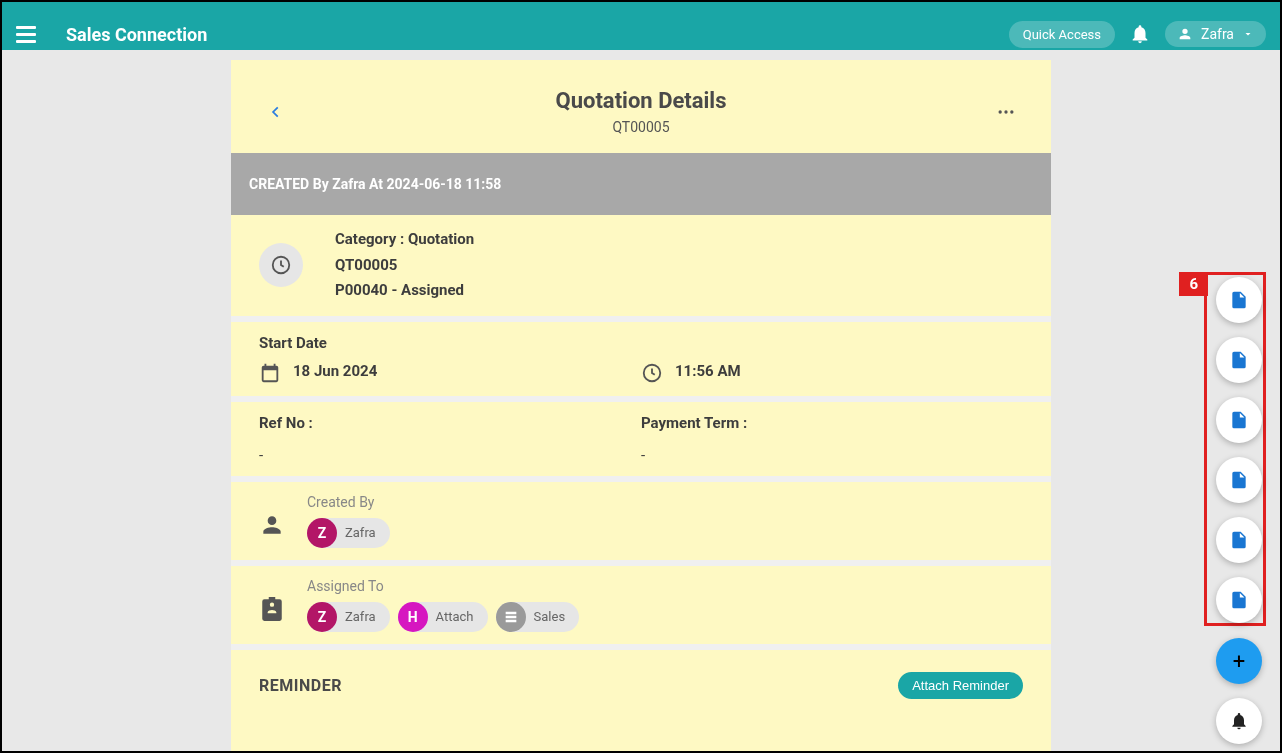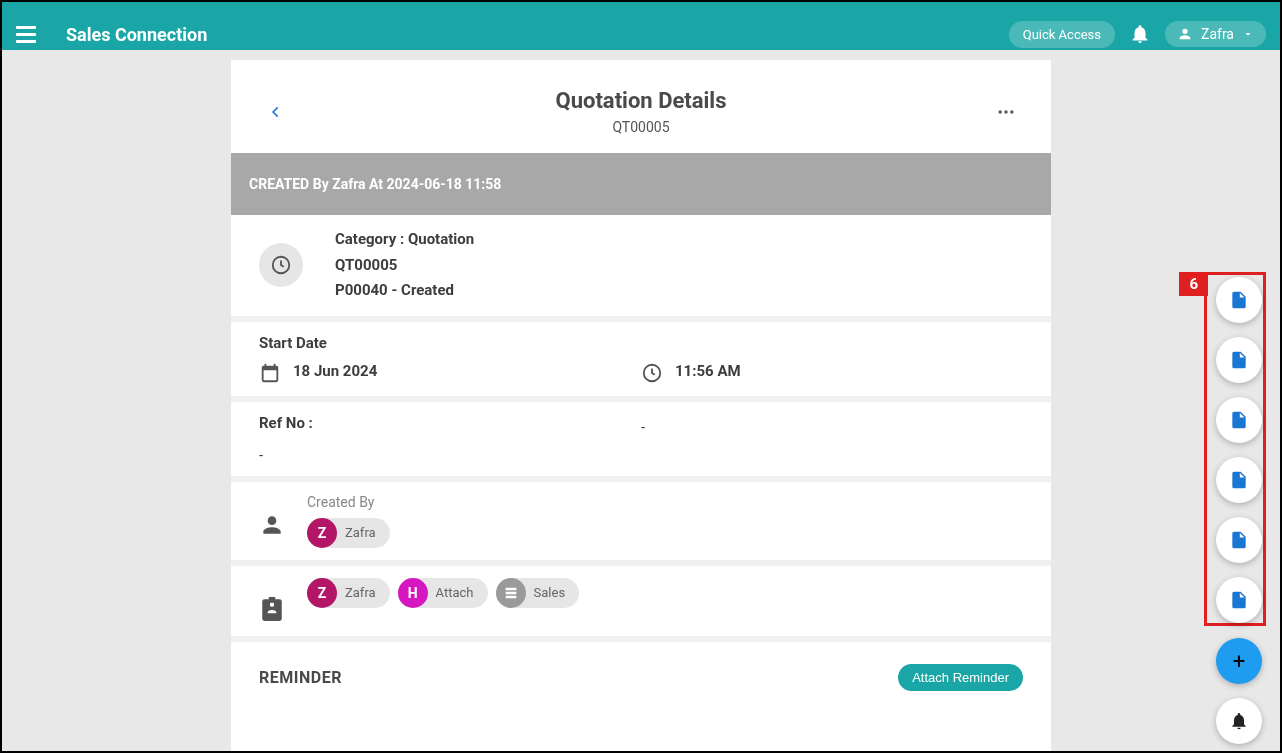--- a/index.html
+++ b/index.html
@@ -13,21 +13,21 @@
   .brand { font-weight:700; font-size:18px; margin-left:26px; }
   .topbar-spacer { flex:1; }
   .quick-access { background: rgba(255,255,255,0.22); padding:6px 14px; border-radius:18px; font-size:13px; color:#fff; cursor:pointer; margin-right:14px; }
   .bell { width:22px; height:22px; margin-right:14px; cursor:pointer; fill:#fff; }
   .user-chip { background: rgba(255,255,255,0.22); padding:5px 12px; border-radius:18px; display:flex; align-items:center; gap:8px; cursor:pointer; font-size:14px; }
   .user-chip svg.person { width:16px; height:16px; fill:#fff; }
   .user-chip svg.chev { width:12px; height:12px; fill:#fff; }
 
   
   .content-wrap { position:absolute; top:48px; left:0; right:0; bottom:0; display:flex; justify-content:center; background:#e8e8e8; }
-  .card { width:820px; background:#ffffff; margin-top:10px; position:relative; }
+  .card { width:820px; background:#fef9c3; margin-top:10px; position:relative; }
 
   .card-header { display:flex; align-items:center; padding:28px 30px 18px 30px; position:relative; }
   .back-btn { width:30px; height:30px; display:flex; align-items:center; justify-content:center; cursor:pointer; }
   .back-btn svg { width:14px; height:14px; stroke:#2b7de0; stroke-width:3; fill:none; }
   .header-center { flex:1; text-align:center; }
   .h-title { font-size:22px; font-weight:700; color:#4a4a4a; }
   .h-sub { font-size:14px; color:#555; margin-top:6px; }
   .more-btn { width:30px; height:30px; display:flex; align-items:center; justify-content:center; cursor:pointer; }
   .more-btn svg { fill:#555; }
 
@@ -133,21 +133,21 @@
       <div class="cat-row">
         <div class="clock-circle">
           <svg viewBox="0 0 24 24">
               <circle cx="12" cy="12" r="9"></circle>
               <polyline points="12 7 12 12 15 14"></polyline>
             </svg>
         </div>
         <div class="cat-info">
           <div>Category : Quotation</div>
           <div>QT00005</div>
-          <div>P00040 - Created</div>
+          <div>P00040 - Assigned</div>
         </div>
       </div>
     </div>
 
     <div class="section">
       <div class="label">Start Date</div>
       <div class="date-row">
         <div class="date-half">
           <svg viewBox="0 0 24 24">
               <path d="M19 4h-1V2h-2v2H8V2H6v2H5a2 2 0 0 0-2 2v14a2 2 0 0 0 2 2h14a2 2 0 0 0 2-2V6a2 2 0 0 0-2-2zm0 16H5V9h14z"></path>
@@ -164,20 +164,21 @@
       </div>
     </div>
 
     <div class="section">
       <div class="two-col">
         <div class="col">
           <div class="label">Ref No :</div>
           <div class="val">-</div>
         </div>
         <div class="col">
+          <div class="label">Payment Term :</div>
           <div class="val">-</div>
         </div>
       </div>
     </div>
 
     <div class="section">
       <div class="person-row">
         <div class="person-icon">
           <svg viewBox="0 0 24 24">
               <path d="M12 12a4 4 0 1 0-4-4 4 4 0 0 0 4 4zm0 2c-2.67 0-8 1.34-8 4v2h16v-2c0-2.66-5.33-4-8-4z"></path>
@@ -196,20 +197,21 @@
     </div>
 
     <div class="section">
       <div class="person-row">
         <div class="person-icon">
           <svg viewBox="0 0 24 24">
               <path d="M19 3h-4V1H9v2H5a2 2 0 0 0-2 2v16a2 2 0 0 0 2 2h14a2 2 0 0 0 2-2V5a2 2 0 0 0-2-2zm-7 3a2 2 0 1 1-2 2 2 2 0 0 1 2-2zm4 10H8v-1c0-1.33 2.67-2 4-2s4 .67 4 2z"></path>
             </svg>
         </div>
         <div>
+          <div class="sublabel">Assigned To</div>
           <div class="chip-row" id="chips-assigned">
               <div class="chip">
                 <div class="avatar av-pink1">Z</div>
                 <span>Zafra</span>
               </div>
               <div class="chip">
                 <div class="avatar av-pink2">H</div>
                 <span>Attach</span>
               </div>
               <div class="chip">

